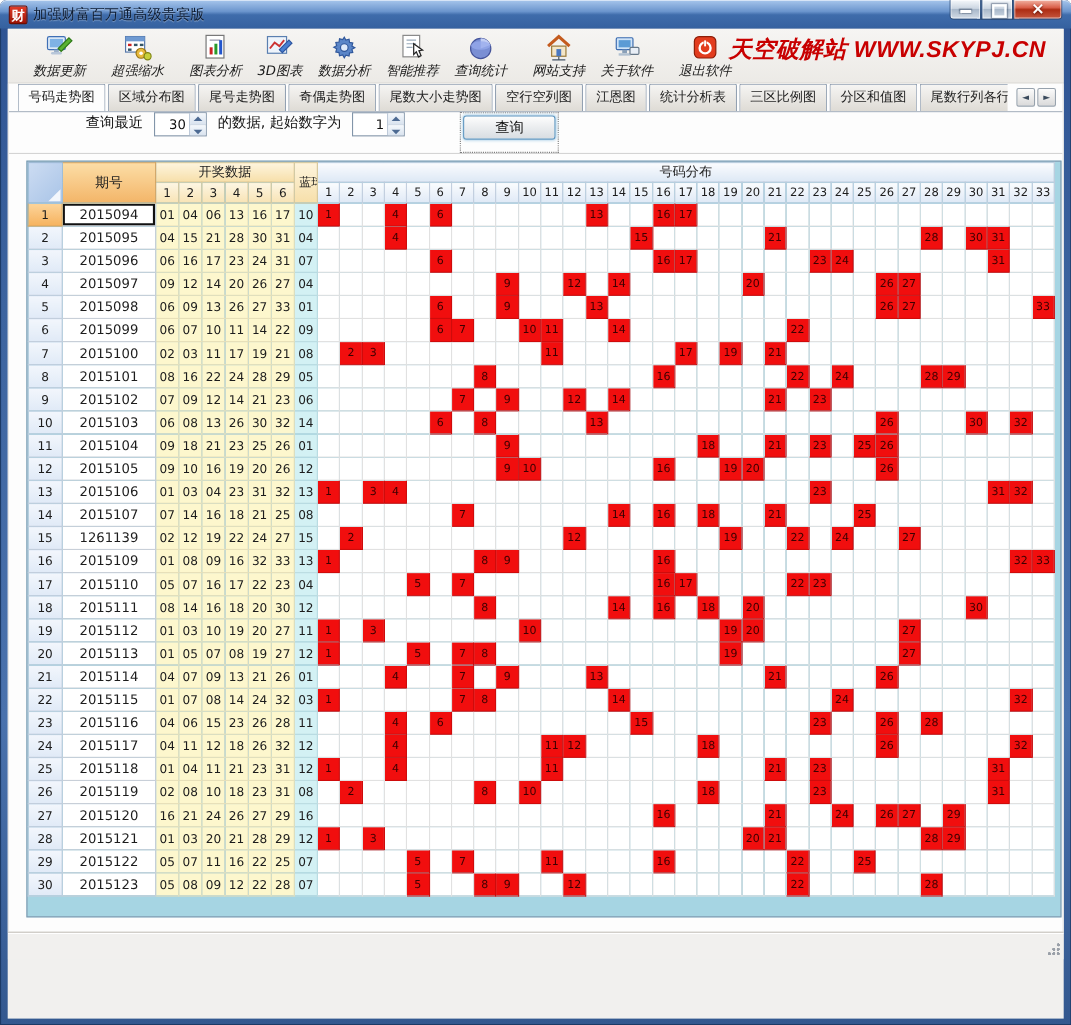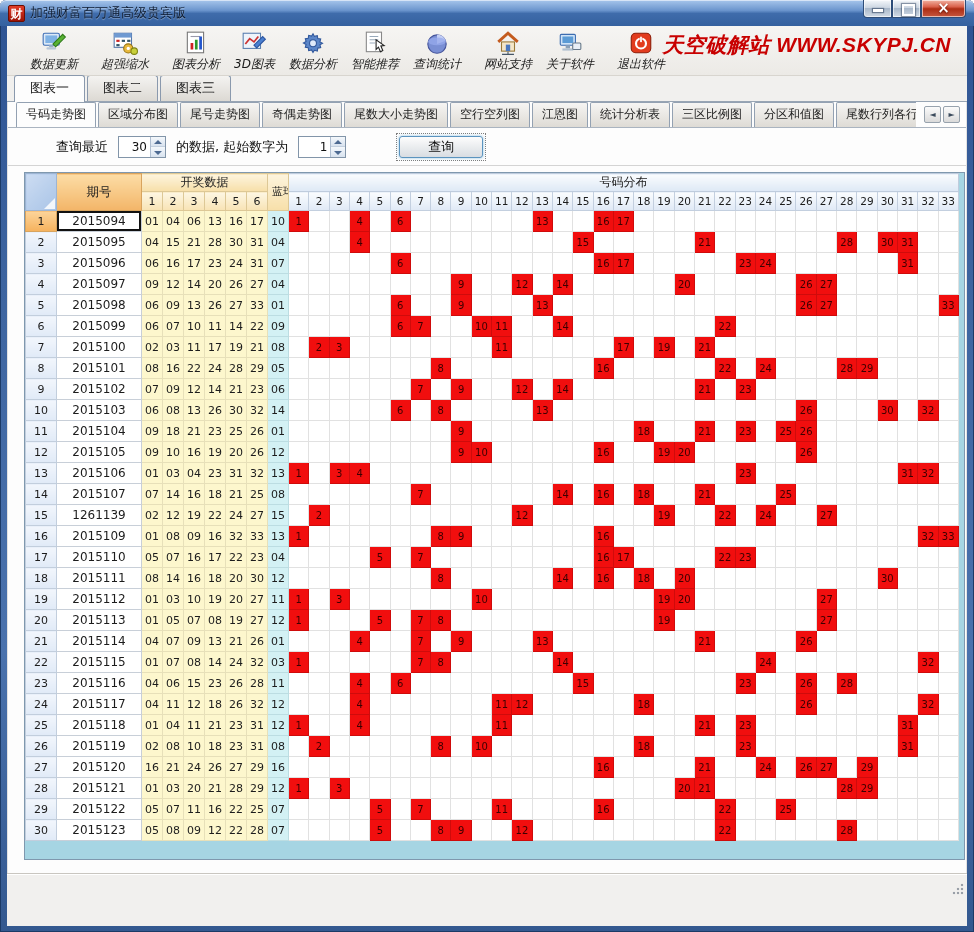--- a/index.html
+++ b/index.html
@@ -72,21 +72,21 @@
   .tabs2{display:flex;align-items:flex-end;max-width:900px;overflow:hidden;white-space:nowrap;}
   .tab2{font-size:12px;color:#222;padding:3px 9px 4px;margin-right:2px;cursor:default;
         border:1px solid #93a1b2;border-bottom:none;border-radius:2px 2px 0 0;flex:none;
         background:linear-gradient(#f6f5f3,#dedbd5);}
   .tab2.active{background:#fdfdfd;margin-bottom:-1px;padding-bottom:5px;}
   .tab-scroll{position:absolute;right:6px;bottom:4px;display:flex;gap:2px;}
   .tsbtn{width:17px;height:17px;font-size:8px;color:#3a4a5c;text-align:center;line-height:16px;
          border:1px solid #97a2ad;border-radius:2px;background:linear-gradient(#fbfbfb,#dadada);cursor:default;}
 
   
-  .querybar{height:38px;display:flex;align-items:center;padding-left:48px;
+  .querybar{height:38px;display:flex;padding-left:70px;
             border-bottom:1px solid #d4d4d4;background:#fdfdfd;}
   .q-label{font-size:13px;color:#111;}
   .spin{display:inline-flex;height:22px;width:48px;border:1px solid #8295a9;background:#fff;
         margin:0 10px;align-items:stretch;}
   .spin-val{flex:1;font-size:12px;color:#111;text-align:right;line-height:20px;padding-right:3px;}
   .spin-btns{width:15px;display:flex;flex-direction:column;border-left:1px solid #aebdd0;}
   .spin-up,.spin-down{flex:1;position:relative;background:linear-gradient(#f4f8fc,#d9e3ef);cursor:default;}
   .spin-up{border-bottom:1px solid #c3d0df;}
   .spin-up::after,.spin-down::after{content:'';position:absolute;left:3px;border-left:4px solid transparent;
         border-right:4px solid transparent;}
@@ -247,25 +247,20 @@
               <rect x="3" y="3" width="18" height="18" rx="4" fill="#e23c1e" stroke="#8d1d08"></rect>
               <circle cx="12" cy="12.5" r="4.6" fill="none" stroke="#fff" stroke-width="2"></circle>
               <rect x="10.8" y="6" width="2.4" height="5.5" fill="#e23c1e"></rect>
               <rect x="11.2" y="6.2" width="1.6" height="5" fill="#fff"></rect>
             </svg></span>
           <span class="tb-label">退出软件</span>
         </div>
         <div class="brand">天空破解站 WWW.SKYPJ.CN</div>
     </div>
 
-    <div class="tabs1">
-        <span class="tab1 active">图表一</span>
-        <span class="tab1">图表二</span>
-        <span class="tab1">图表三</span>
-      </div>
 
     <div class="page">
       <div class="tabs2-row">
         <div class="tabs2">
             <span class="tab2 active">号码走势图</span>
             <span class="tab2">区域分布图</span>
             <span class="tab2">尾号走势图</span>
             <span class="tab2">奇偶走势图</span>
             <span class="tab2">尾数大小走势图</span>
             <span class="tab2">空行空列图</span>

